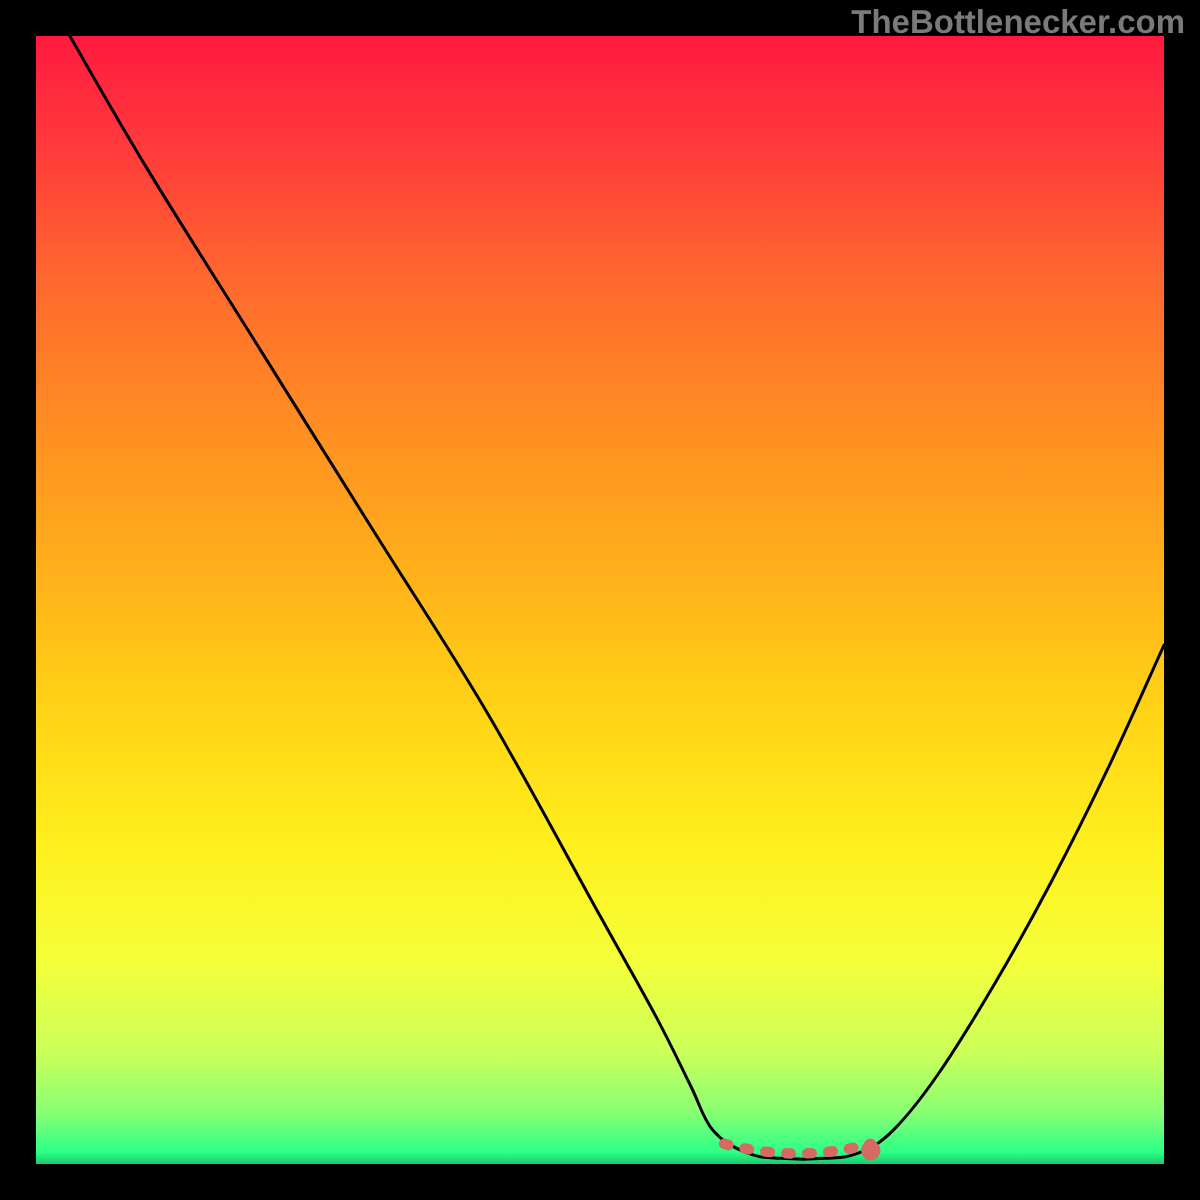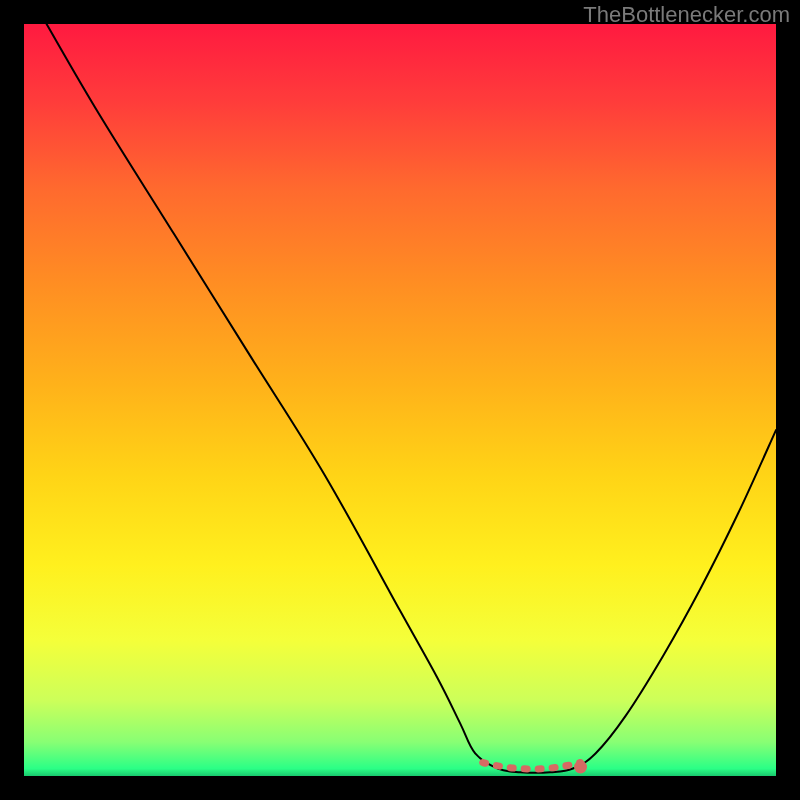--- a/index.html
+++ b/index.html
@@ -10,21 +10,21 @@
     background: #000000;
     overflow: hidden;
   }
   .plot-area {
     position: absolute;
     overflow: hidden;
   }
   .watermark {
     position: absolute;
     font-family: Arial, Helvetica, sans-serif;
-    font-weight: normal;
+    font-weight: bold;
     color: #7a7a7a;
     font-size: 22px;
     letter-spacing: 0px;
   }
   svg { display: block; }
 </style>
 </head>
 <body>
 
 <div class="watermark" style="top: 2px; right: 10px;">TheBottlenecker.com</div>

